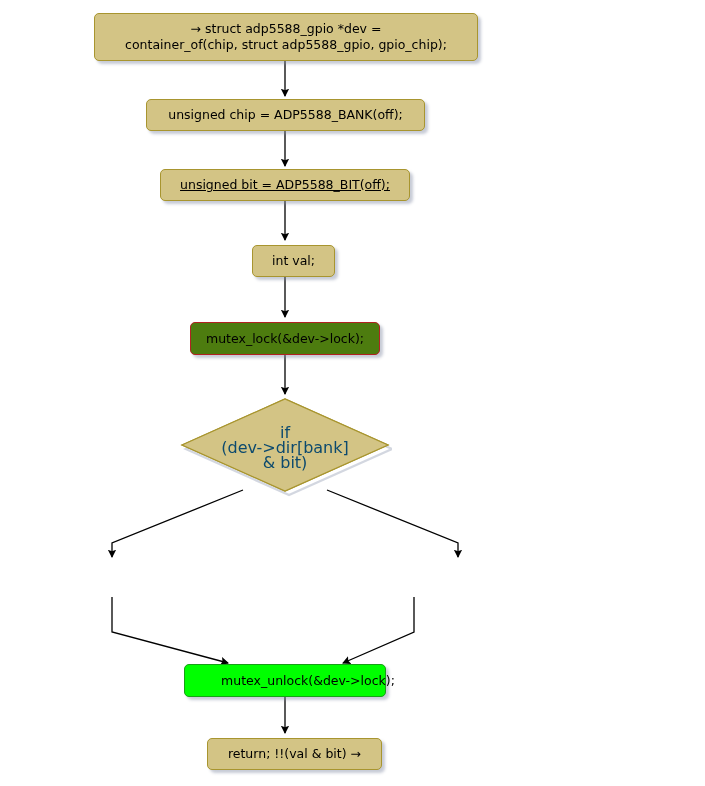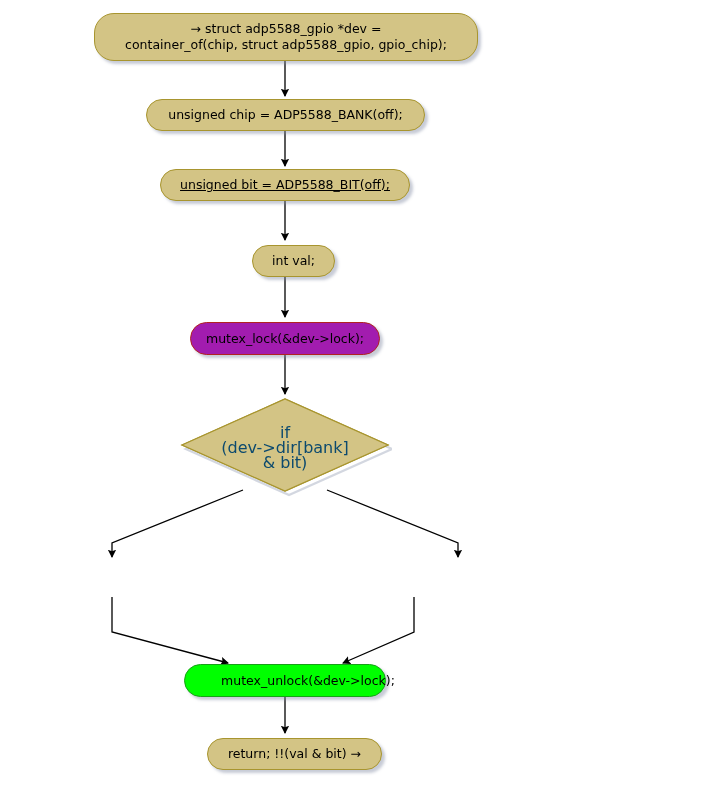--- a/index.html
+++ b/index.html
@@ -2,24 +2,24 @@
 <html><head>
 <meta charset="utf-8">
 <style>
   html,body{margin:0;padding:0;background:#ffffff;}
   body{width:705px;height:786px;position:relative;overflow:hidden;
        font-family:"DejaVu Sans","Liberation Sans",sans-serif;}
   #canvas{position:absolute;left:0;top:0;width:705px;height:786px;}
   .node{position:absolute;box-sizing:border-box;display:flex;
         align-items:center;justify-content:center;text-align:center;
         font-size:12.5px;color:#000000;line-height:16px;white-space:pre;
-        border-radius:20px;border:1.2px solid #A8952F;
+        border-radius:5px;border:1.2px solid #A8952F;
         background:#D3C485;
         box-shadow:3px 3px 3px rgba(130,140,165,0.45);}
-  .node.red{background:#a21caf;border-color:#B22222;text-align:center;}
+  .node.red{background:#4d7c0f;border-color:#B22222;text-align:center;}
   .node.green{background:#00FF00;border-color:#18A018;}
   .diamond{position:absolute;background:transparent;border:none;box-shadow:none;}
   .diamond .dshape{position:absolute;left:0;top:0;width:100%;height:100%;}
   .diamond .dlabel{position:absolute;left:0;top:0;width:100%;height:100%;
         display:flex;align-items:center;justify-content:center;text-align:center;
         font-size:16px;color:#0c4a6e;line-height:15px;white-space:pre;}
   svg.edges{position:absolute;left:0;top:0;width:705px;height:786px;
         pointer-events:none;overflow:visible;}
 </style>
 </head>

